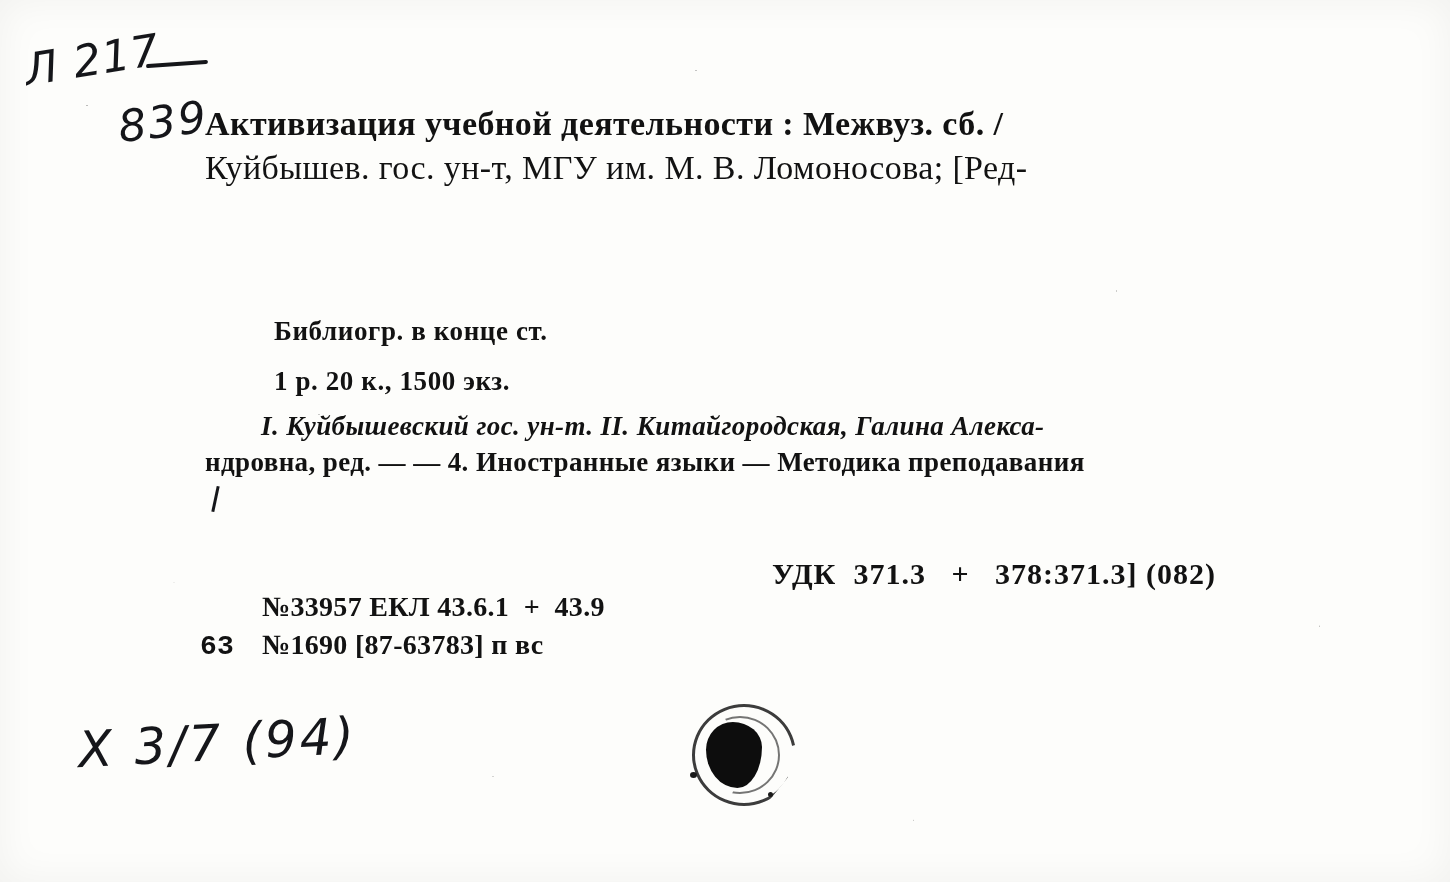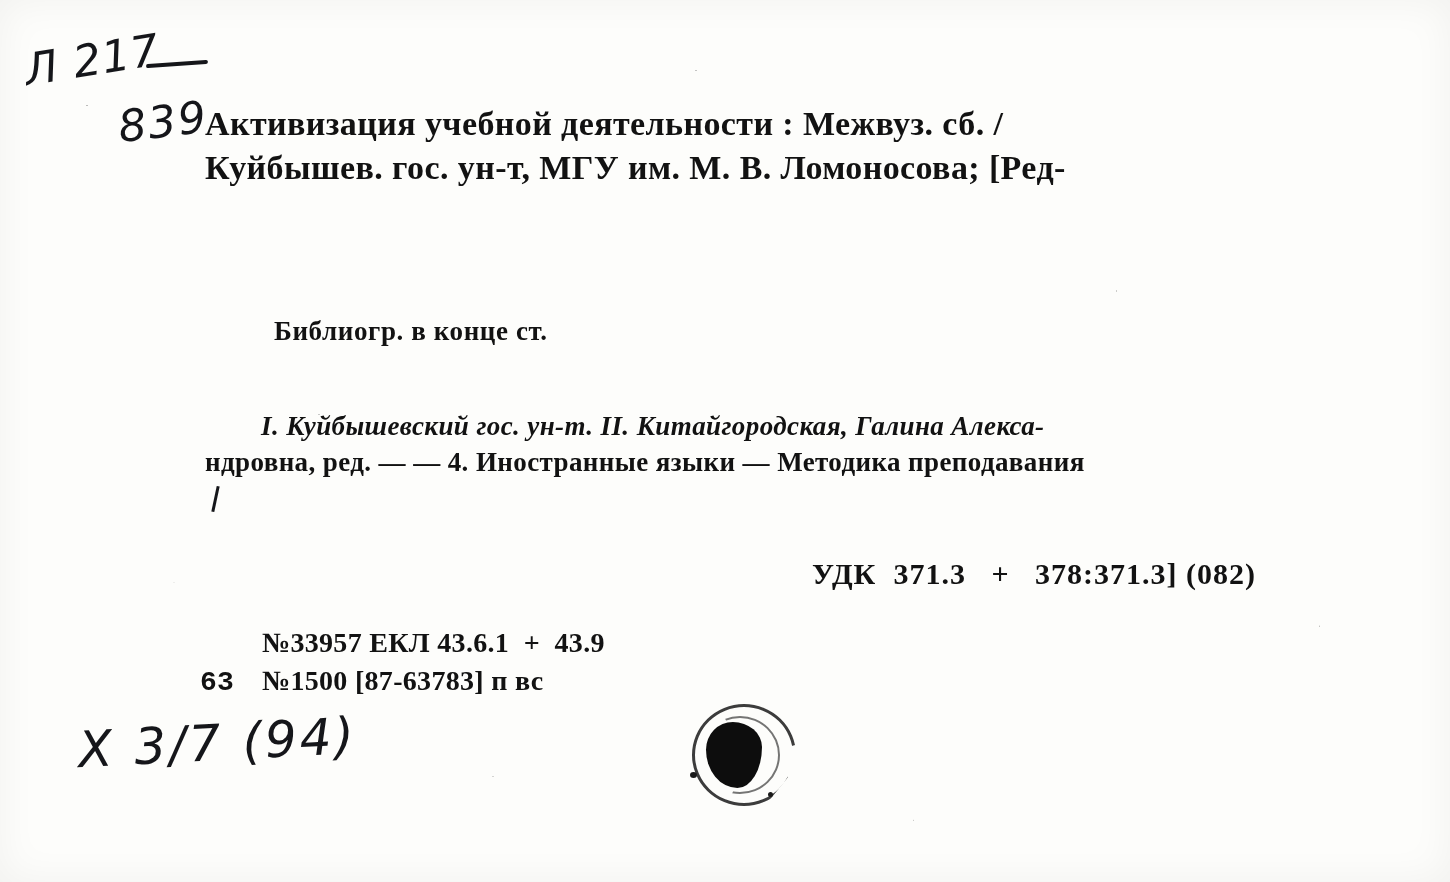--- a/index.html
+++ b/index.html
@@ -97,21 +97,20 @@
     left: 205px;
     top: 102px;
     width: 1180px;
   }
   .ttl {
     font-size: 34px;
     line-height: 44px;
     letter-spacing: 0.4px;
     margin: 0;
     white-space: pre;
-    font-weight: bold;
   }
   .ttl.first { font-weight: bold; }
 
   #notes {
     position: absolute;
     left: 262px;
     top: 300px;
     width: 1100px;
   }
   .note {
@@ -134,34 +133,33 @@
     line-height: 36px;
     font-weight: bold;
     letter-spacing: 0.4px;
     margin: 0;
     white-space: pre;
   }
   .trace.ind { text-indent: 56px; font-style: italic; }
 
   #udc {
     position: absolute;
-    left: 812px;
+    left: 772px;
     top: 557px;
     font-size: 30px;
     font-weight: bold;
     letter-spacing: 1px;
     white-space: pre;
   }
 
   #footer {
     position: absolute;
     left: 200px;
     top: 588px;
     width: 760px;
-    margin-top: 36px;
   }
   .foot {
     font-size: 28px;
     line-height: 38px;
     font-weight: bold;
     letter-spacing: 0.3px;
     margin: 0;
     white-space: pre;
   }
   .foot .lead {
@@ -248,32 +246,33 @@
   <div class="hand" id="hand-bottom-code">X 3/7 (94)</div>
   <div id="hand-tick"></div>
 
   <div id="record">
     <p class="ttl first">Активизация учебной деятельности : Межвуз. сб. /</p>
     <p class="ttl">Куйбышев. гос. ун-т, МГУ им. М. В. Ломоносова; [Ред-</p>
   </div>
 
   <div id="notes">
     <p class="note">Библиогр. в конце ст.</p>
+    <p class="note">1 р. 20 к., 1500 экз.</p>
   </div>
 
   <div id="tracings">
     <p class="trace ind">I. Куйбышевский гос. ун-т. II. Китайгородская, Галина Алекса-</p>
     <p class="trace">ндровна, ред. — — 4. Иностранные языки — Методика преподавания</p>
   </div>
 
   <div id="udc">УДК  371.3   +   378:371.3] (082)</div>
 
   <div id="footer">
     <p class="foot"><span class="lead empty"></span><span>№33957 ЕКЛ 43.6.1  +  43.9</span></p>
-    <p class="foot"><span class="lead">63</span><span>№1500 [87-63783] п вс</span></p>
+    <p class="foot"><span class="lead">63</span><span>№1690 [87-63783] п вс</span></p>
   </div>
 
   <div id="stamp">
     <div class="ring"></div>
     <div class="ring2"></div>
     <div class="blob"></div>
     <div class="fleck1"></div>
     <div class="fleck2"></div>
   </div>
 

